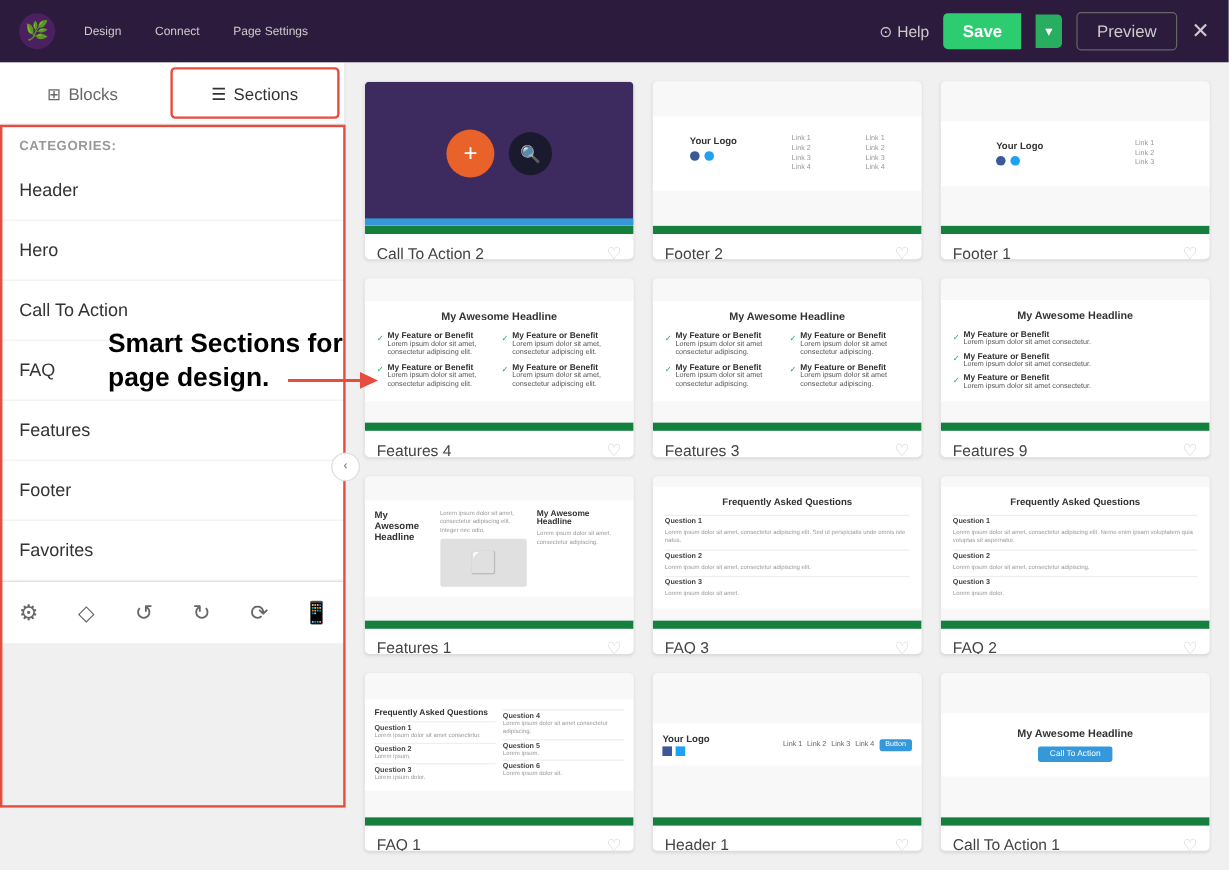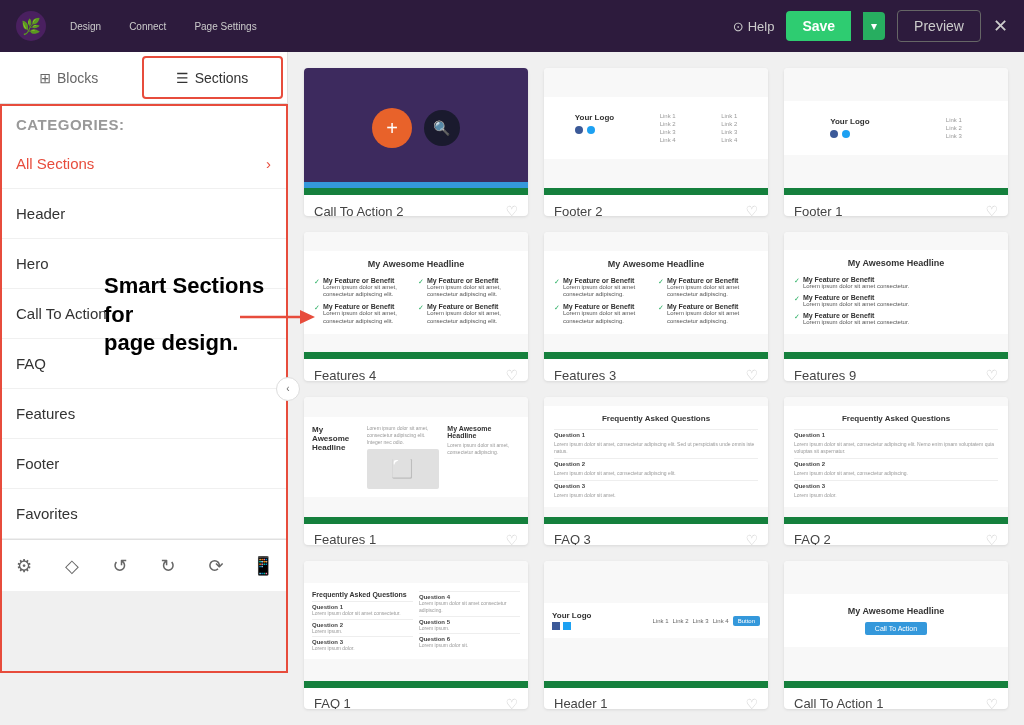--- a/index.html
+++ b/index.html
@@ -111,21 +111,21 @@
       margin: 4px;
       border-radius: 4px;
       font-weight: 500;
     }
     .sidebar-tab:not(.active) {
       border-bottom: none;
     }
 
     .categories-label {
       padding: 12px 16px 6px;
-      font-size: 15px;
+      font-size: 11px;
       color: #999;
       font-weight: 600;
       letter-spacing: 0.5px;
     }
 
     .category-list {
       flex: 1;
       overflow-y: auto;
     }
     .category-item {
@@ -147,21 +147,20 @@
     .callout-box {
       position: absolute;
       left: 90px;
       top: 220px;
       font-size: 22px;
       font-weight: 700;
       color: #000;
       line-height: 1.3;
       z-index: 10;
       pointer-events: none;
-      margin-left: 14px;
     }
     .callout-arrow {
       position: absolute;
       left: 240px;
       top: 250px;
       z-index: 10;
       pointer-events: none;
     }
 
     
@@ -494,24 +493,20 @@
           <span>Blocks</span>
         </div>
         <div class="sidebar-tab active">
           <span>☰</span>
           <span>Sections</span>
         </div>
       </div>
 
       <div class="categories-label">CATEGORIES:</div>
       <div class="category-list">
-        <div class="category-item active">
-          <span>All Sections</span>
-          <span>›</span>
-        </div>
         <div class="category-item">
           <span>Header</span>
         </div>
         <div class="category-item">
           <span>Hero</span>
         </div>
         <div class="category-item">
           <span>Call To Action</span>
         </div>
         <div class="category-item">

